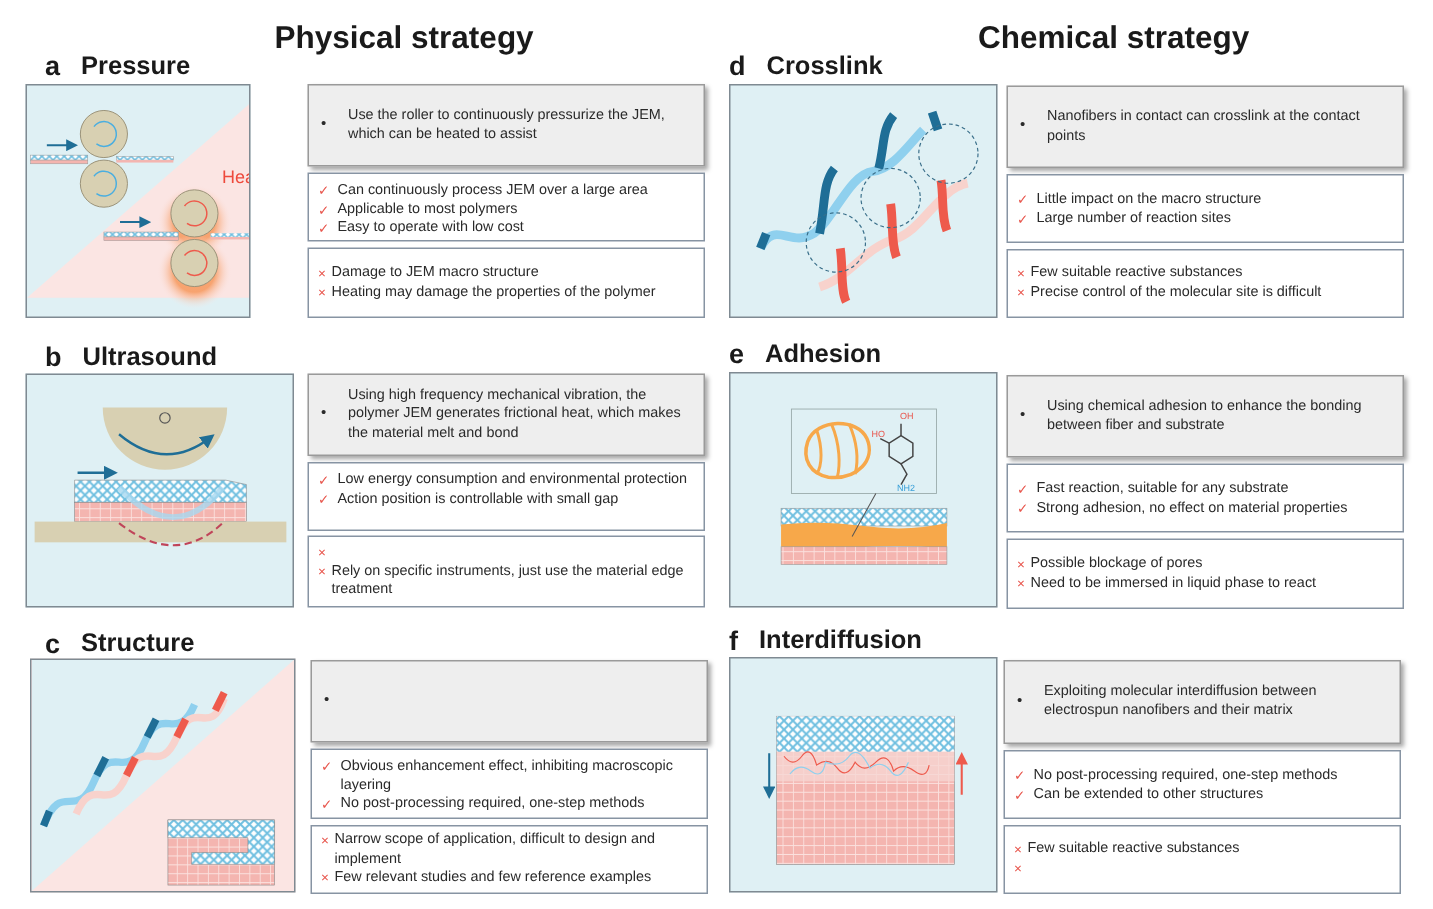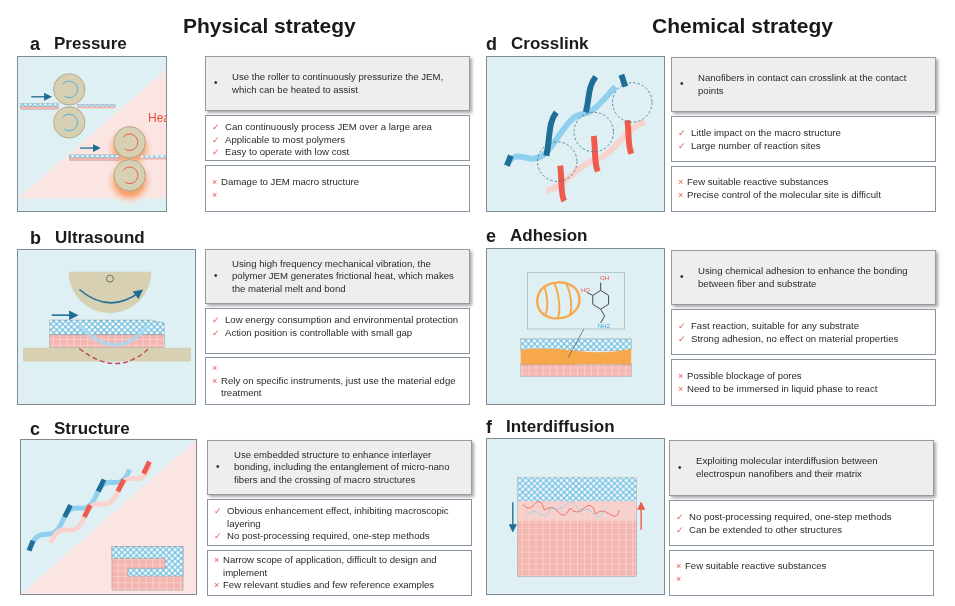--- a/index.html
+++ b/index.html
@@ -101,20 +101,21 @@
       <span>Easy to operate with low cost</span>
     </div>
 </div>
 <div class="tbox cons" style="left:205px;top:165px;width:265px;height:47px">
   <div class="item">
       <span class="mk">×</span>
       <span>Damage to JEM macro structure</span>
     </div>
   <div class="item">
       <span class="mk">×</span>
+      <span>Heating may damage the properties of the polymer</span>
     </div>
 </div>
 
 <div class="panel-head" style="left:30px;top:228px">
   <span class="letter">b</span>
   <span>Ultrasound</span>
 </div>
 <div class="figbox" style="left:17px;top:249px;width:179px;height:156px">
   <svg viewBox="0 0 179 156">
     <path d="M51 22 H135 A42 42 0 0 1 51 22 Z" fill="#d8d0b2"></path>
@@ -166,21 +167,20 @@
     <path d="M78 52 L84 40" stroke="#1f6e96" stroke-width="5"></path>
     <path d="M64 78 L70 66" stroke="#ee5a4c" stroke-width="5"></path>
     <path d="M98 52 L104 40" stroke="#ee5a4c" stroke-width="5"></path>
     <path d="M124 34 L130 22" stroke="#ee5a4c" stroke-width="5"></path>
     <rect x="92" y="108" width="72" height="44" fill="url(#grid)" stroke="#888" stroke-width="0.4"></rect>
     <path d="M92 108 H164 V138 H108 V130 H146 V120 H92 Z" fill="url(#mesh)" stroke="#888" stroke-width="0.4"></path>
   </svg>
 </div>
 <div class="tbox desc" style="left:207px;top:440px;width:265px;height:55px">
   <span class="bullet">•</span>
-  <span>Use embedded structure to enhance interlayer bonding, including the entanglement of micro-nano fibers and the crossing of macro structures</span>
 </div>
 <div class="tbox pros" style="left:207px;top:499px;width:265px;height:47px">
   <div class="item">
       <span class="mk">✓</span>
       <span>Obvious enhancement effect, inhibiting macroscopic layering</span>
     </div>
   <div class="item">
       <span class="mk">✓</span>
       <span>No post-processing required, one-step methods</span>
     </div>

